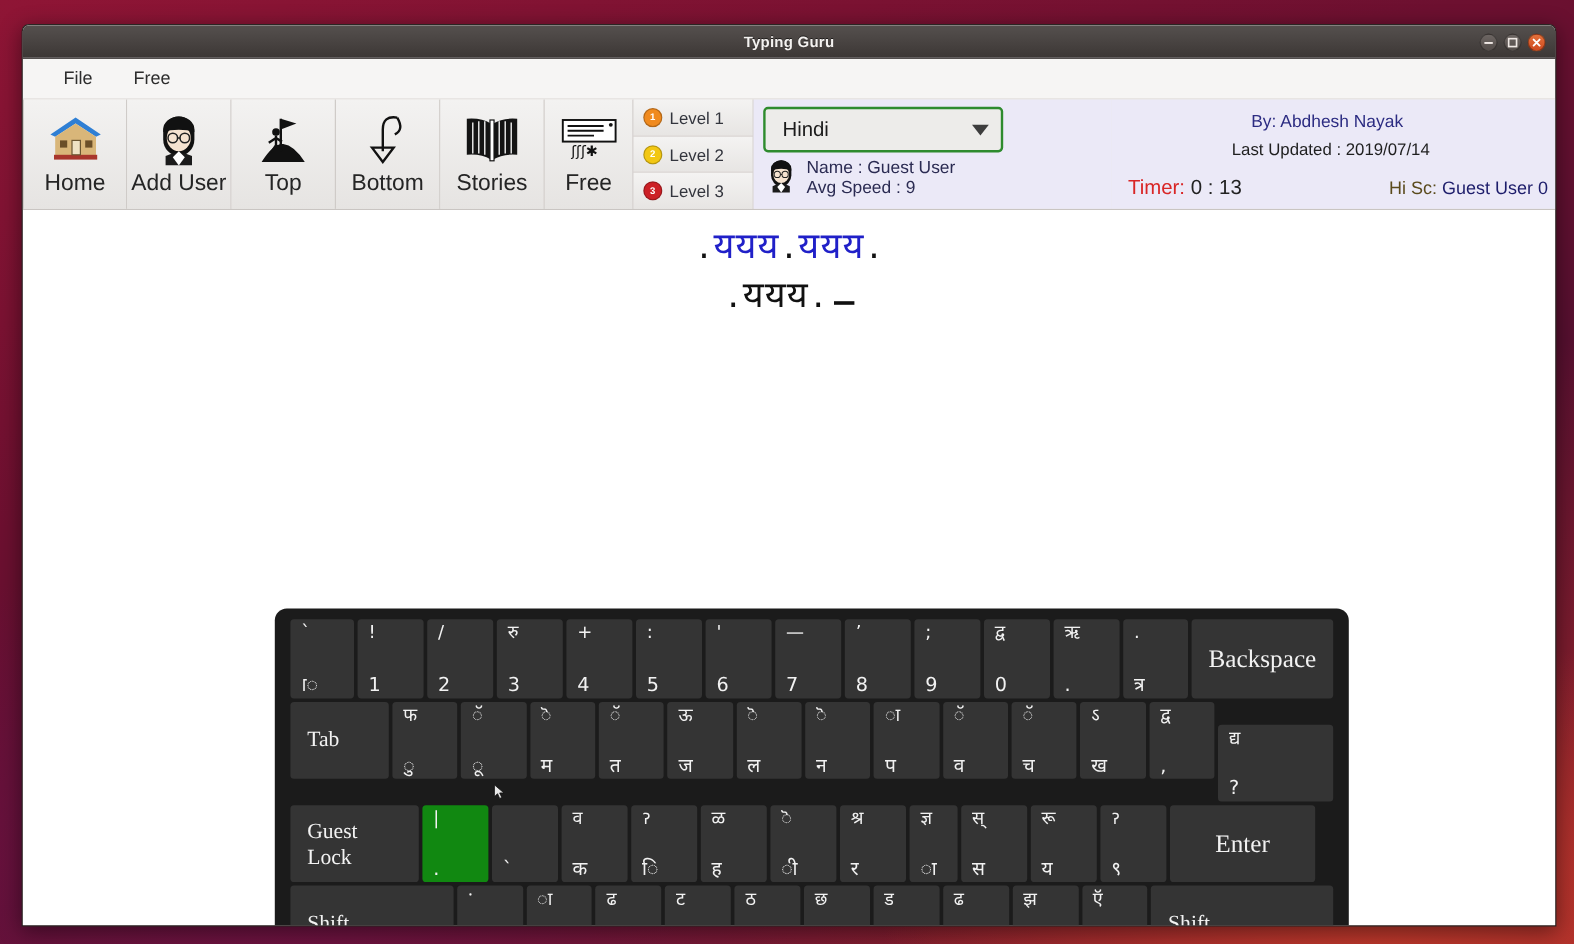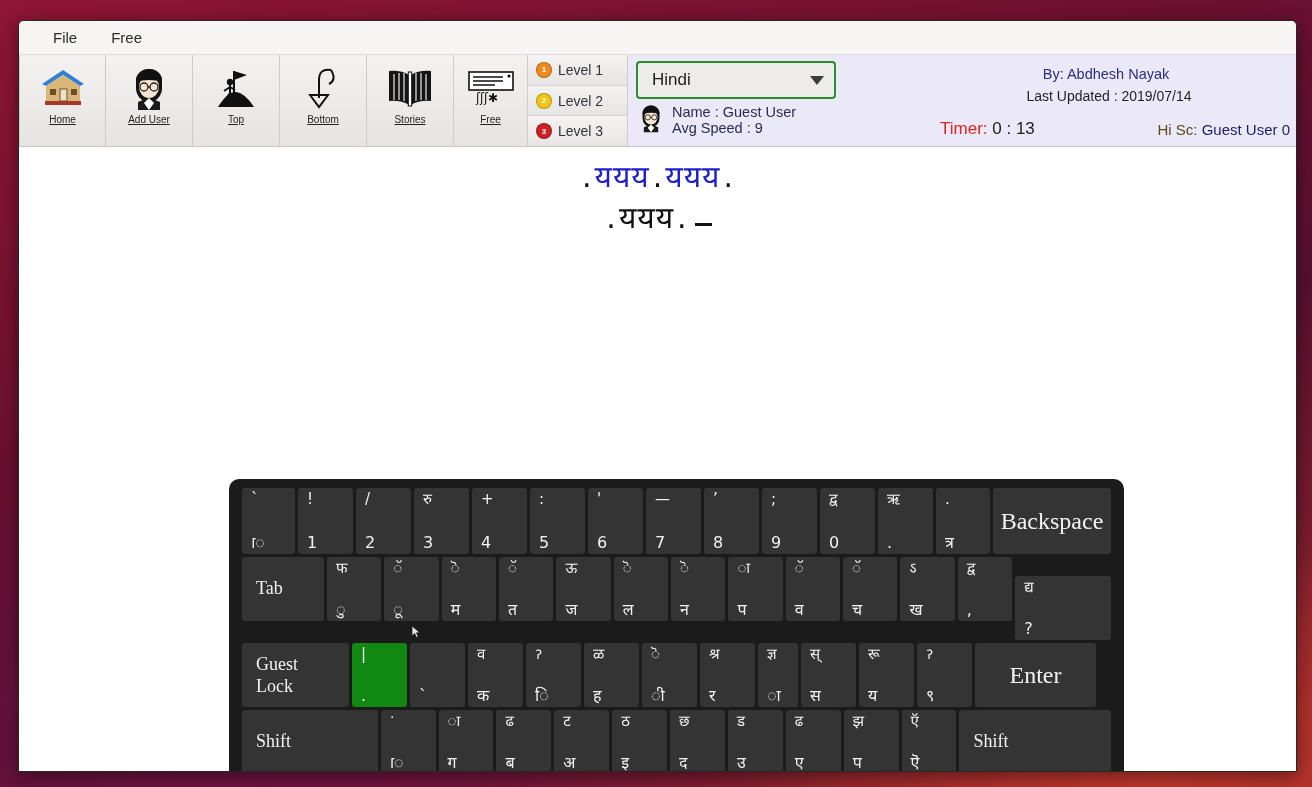--- a/index.html
+++ b/index.html
@@ -75,21 +75,21 @@
   .tb-btn {
     width: 87px;
     background: linear-gradient(to bottom,#f3f2f1 0%,#e6e4e2 100%);
     border-right: 1px solid #cfcbc8;
     display: flex; flex-direction: column; align-items: center; justify-content: flex-start;
     padding-top: 6px;
     cursor: default;
   }
   .tb-btn:first-child { border-left: 1px solid #cfcbc8; }
   .tb-ico { height: 54px; display: flex; align-items: center; justify-content: center; }
-  .tb-label { font-size: 10px; color: #252525; line-height: 1; padding-bottom: 4px; text-decoration: underline; }
+  .tb-label { font-size: 19px; color: #252525; line-height: 1; padding-bottom: 4px; }
 
   
   #levels {
     width: 100px; flex: none;
     display: flex; flex-direction: column;
     border-right: 1px solid #cfcbc8;
   }
   .lvl {
     flex: 1;
     background: linear-gradient(to bottom,#f4f3f2,#e7e5e3);
@@ -217,28 +217,48 @@
     font-family: "DejaVu Sans", sans-serif;
   }
   .key.wide-lbl {
     align-items: center;
     font-family: "Liberation Serif", serif;
   }
   .key.wide-lbl .lbl {
     padding-left: 14px; font-size: 18px; line-height: 1.2;
   }
   .key.center-lbl { align-items: center; justify-content: center; font-family: "Liberation Serif", serif; }
-  .key.center-lbl .lbl { font-size: 24px; }
+  .key.center-lbl .lbl { font-size: 21px; }
   .key.two-line .lbl { line-height: 1.25; }
 </style>
 </head>
 <body>
 
 <div id="window">
 
+  <div id="titlebar">
+    <span class="title">Typing Guru</span>
+    <div class="winbtns">
+      <span class="winbtn min">
+        <svg width="9" height="9" viewBox="0 0 9 9">
+            <rect x="1" y="4" width="7" height="1.6" fill="#efe8e4"></rect>
+          </svg>
+      </span>
+      <span class="winbtn max">
+        <svg width="9" height="9" viewBox="0 0 9 9">
+            <rect x="1.2" y="1.2" width="6.6" height="6.6" fill="none" stroke="#efe8e4" stroke-width="1.4"></rect>
+          </svg>
+      </span>
+      <span class="winbtn close">
+        <svg width="9" height="9" viewBox="0 0 9 9">
+            <path d="M2 2 L7 7 M7 2 L2 7" stroke="#fff" stroke-width="1.6" stroke-linecap="round"></path>
+          </svg>
+      </span>
+    </div>
+  </div>
 
   <div id="menubar">
     <span class="menu-item">File</span>
     <span class="menu-item">Free</span>
   </div>
 
   <div id="toolbar">
 
     <div class="tb-btn">
       <span class="tb-ico">

